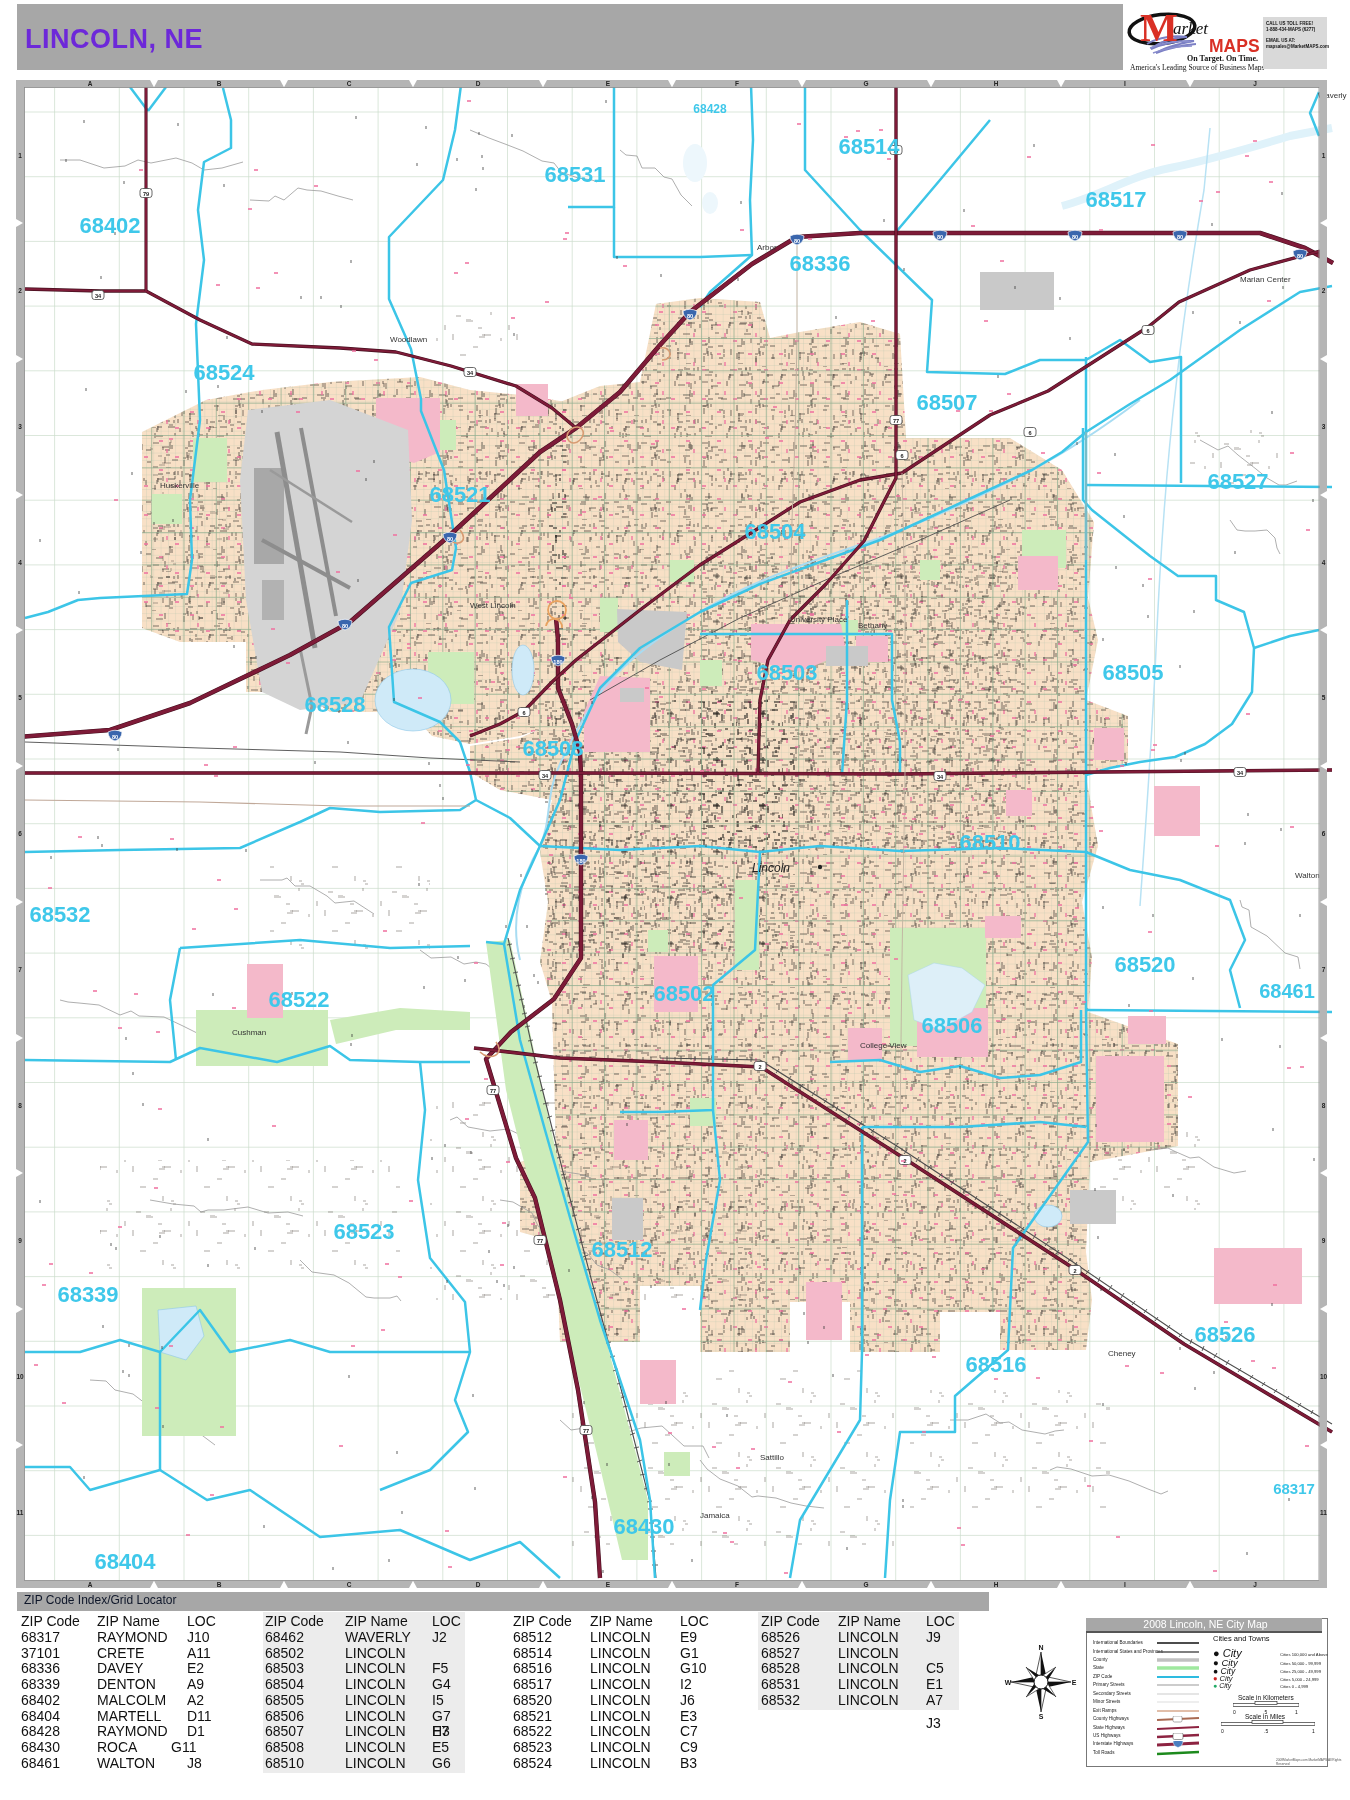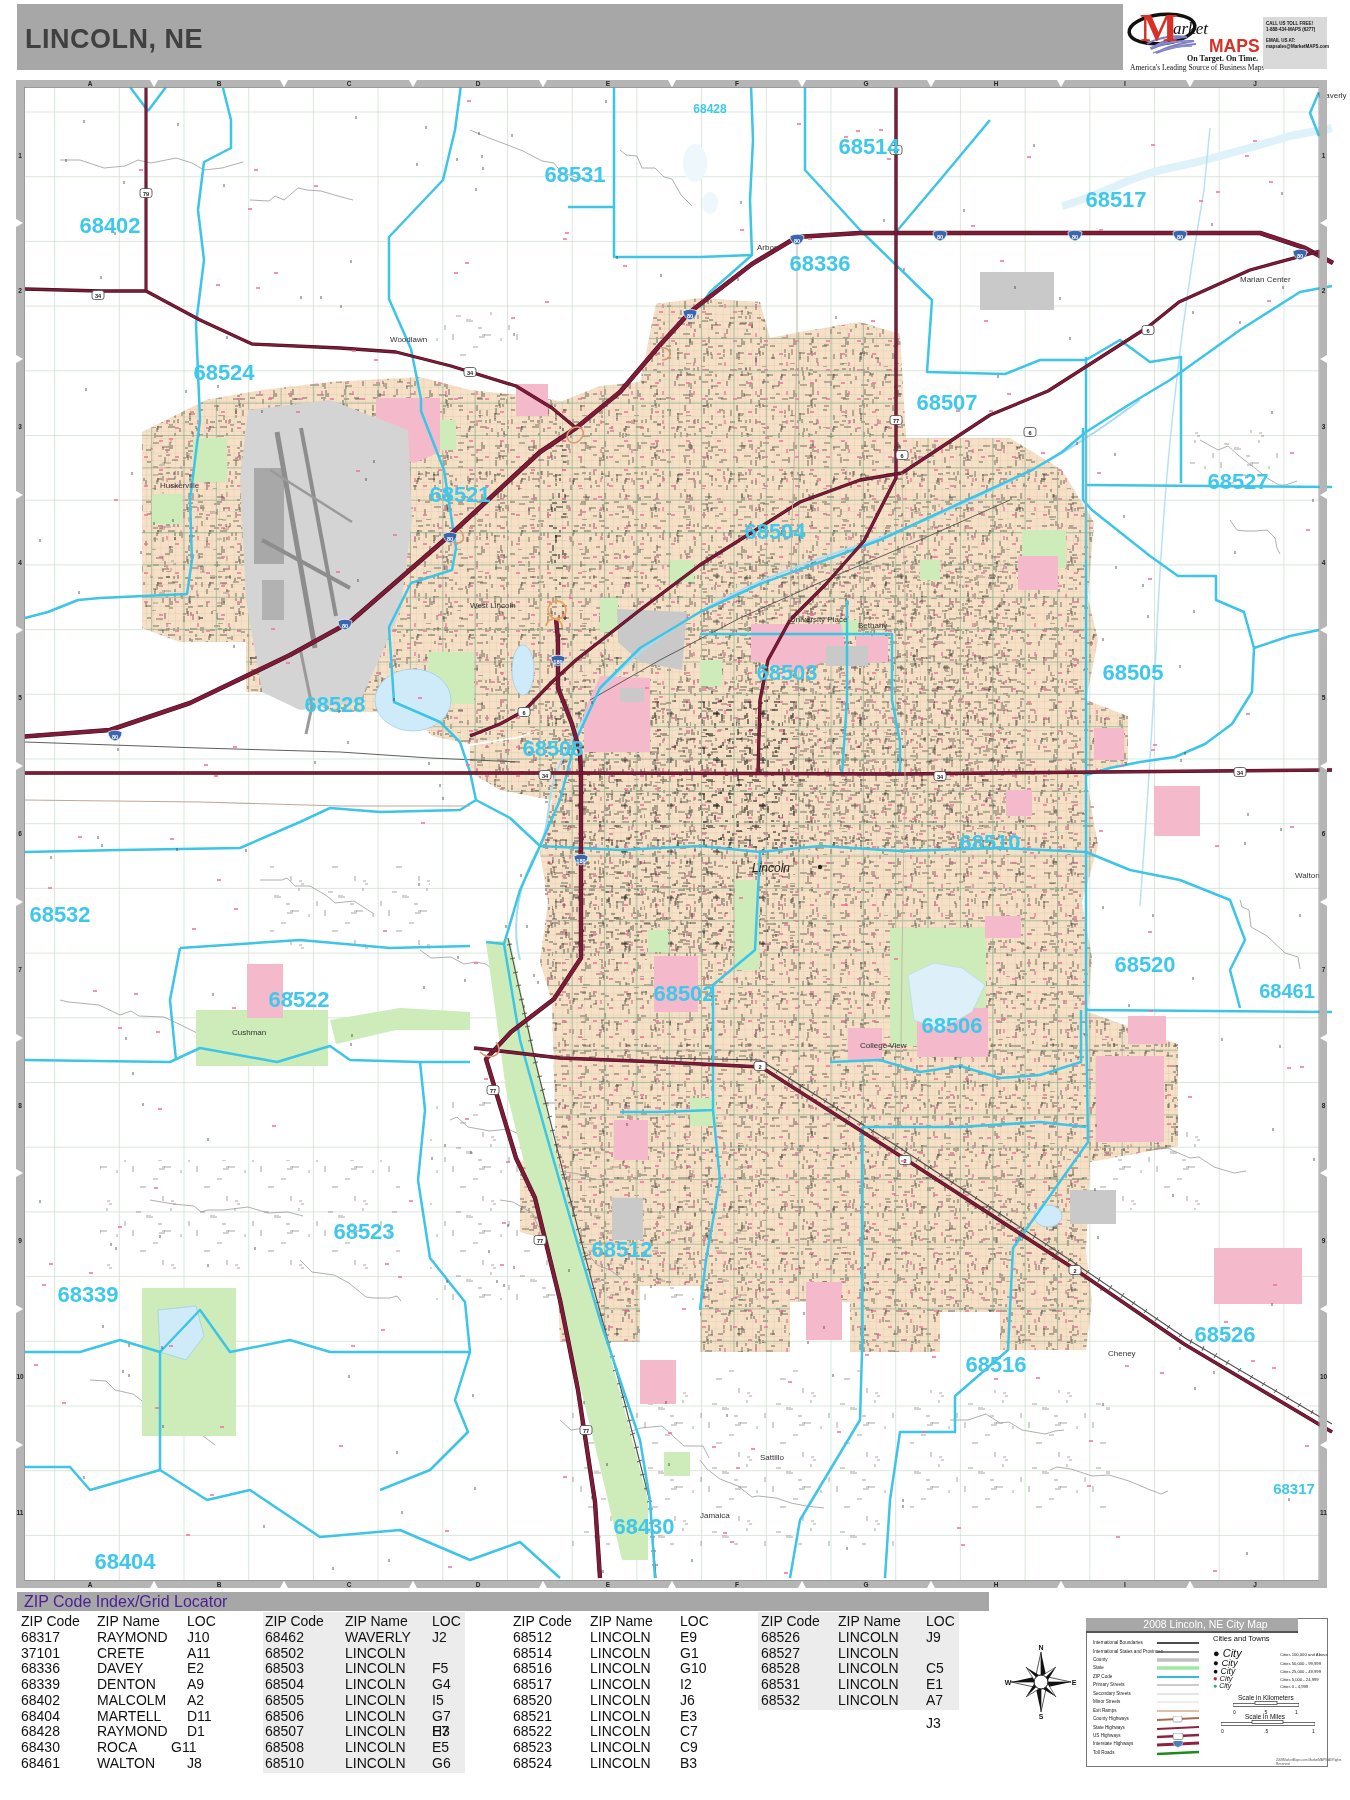--- a/index.html
+++ b/index.html
@@ -4,21 +4,21 @@
 html,body{margin:0;padding:0;background:#ffffff;width:1350px;height:1800px;position:relative;
 font-family:"Liberation Sans",sans-serif;}
 .abs{position:absolute}
 .th{position:absolute;font-size:14px;color:#111;white-space:pre}
 .td{position:absolute;font-size:14px;color:#111;white-space:pre}
 </style></head>
 <body>
 
 <div class="abs" style="left:17px;top:4px;width:1106px;height:66px;background:#a7a7a7"></div>
 
-<div class="abs" style="left:25px;top:24px;font-size:27px;font-weight:bold;color:#404040;letter-spacing:0.5px">LINCOLN, NE</div>
+<div class="abs" style="left:25px;top:24px;font-size:27px;font-weight:bold;color:#6d28d9;letter-spacing:0.5px">LINCOLN, NE</div>
 
 <div class="abs" style="left:1123px;top:0px;width:210px;height:76px;background:#ffffff">
 <svg width="210" height="76" viewBox="0 0 210 76" xmlns="http://www.w3.org/2000/svg">
 
 <ellipse cx="39" cy="29" rx="33" ry="14.5" fill="none" stroke="#111111" stroke-width="3.5" transform="rotate(-6 39 29)"></ellipse>
 
 <path d="M24 44 q18 -10 40 -7 q-25 2 -36 12 q20 -9 43 -8 q-27 5 -38 12 q18 -7 40 -9" stroke="#7b7fc4" stroke-width="2" fill="none"></path>
 <path d="M27 48 q20 -9 41 -6 M30 53 q18 -7 39 -7" stroke="#8a8ecd" stroke-width="1.4" fill="none"></path>
 
 <text x="17" y="41" font-size="40" font-weight="bold" fill="#d93025" font-family="Liberation Serif,serif">M</text>
@@ -620,21 +620,21 @@
 <path d="M1327 1034 L1327 1042 L1320 1038 Z" fill="#ffffff"></path>
 <path d="M16 1169 L16 1177 L23 1173 Z" fill="#ffffff"></path>
 <path d="M1327 1169 L1327 1177 L1320 1173 Z" fill="#ffffff"></path>
 <path d="M16 1305 L16 1313 L23 1309 Z" fill="#ffffff"></path>
 <path d="M1327 1305 L1327 1313 L1320 1309 Z" fill="#ffffff"></path>
 <path d="M16 1441 L16 1449 L23 1445 Z" fill="#ffffff"></path>
 <path d="M1327 1441 L1327 1449 L1320 1445 Z" fill="#ffffff"></path>
   </svg>
 
 <div class="abs" style="left:17px;top:1592px;width:972px;height:19px;background:#a7a7a7">
-<div style="position:absolute;left:7px;top:1px;font-size:16px;color:#4c1d95">ZIP Code Index/Grid Locator</div>
+<div style="position:absolute;left:7px;top:1px;font-size:12px;color:#0f172a">ZIP Code Index/Grid Locator</div>
   </div>
 <div style="position:absolute;left:263px;top:1612px;width:202px;height:161px;background:#ececec"></div>
 <div style="position:absolute;left:758px;top:1612px;width:201px;height:98px;background:#ececec"></div>
 
 <div class="th" style="left:21px;top:1613px">ZIP Code</div>
 <div class="th" style="left:97px;top:1613px">ZIP Name</div>
 <div class="th" style="left:187px;top:1613px">LOC</div>
 <div class="td" style="left:21px;top:1629px">68317</div>
 <div class="td" style="left:97px;top:1629px">RAYMOND</div>
 <div class="td" style="left:187px;top:1629px">J10</div>
@@ -767,21 +767,21 @@
 <circle cx="0" cy="0" r="7" fill="#ffffff" stroke="#111" stroke-width="1"></circle>
 <text x="0" y="-32" font-size="7" text-anchor="middle" fill="#111" font-weight="bold">N</text>
 <text x="33" y="2.5" font-size="7" text-anchor="middle" fill="#111" font-weight="bold">E</text>
 <text x="0" y="37" font-size="7" text-anchor="middle" fill="#111" font-weight="bold">S</text>
 <text x="-33" y="2.5" font-size="7" text-anchor="middle" fill="#111" font-weight="bold">W</text>
 </g>
 </svg>
 
 <div class="abs" style="left:1085.5px;top:1617.5px;width:240px;height:147px;background:#ffffff;border:1px solid #777"></div>
 
-<div class="abs" style="left:1085.5px;top:1617.5px;width:212px;height:13px;background:#a7a7a7;border-bottom:2px solid #555">
+<div class="abs" style="left:1085.5px;top:1617.5px;width:236px;height:13px;background:#a7a7a7;border-bottom:2px solid #555">
 <div style="position:absolute;left:0;top:0.5px;width:240px;text-align:center;font-size:10.5px;color:#fff">2008 Lincoln, NE City Map</div>
   </div>
 <div style="position:absolute;left:1093px;top:1640.0px;font-size:4.6px;color:#222">International Boundaries</div>
 <svg style="position:absolute;left:1157px;top:1640.0px" width="44" height="7" viewBox="0 0 44 7">
     <line x1="0" y1="3" x2="42" y2="3" stroke="#111" stroke-width="1.6"></line>
   </svg>
 <div style="position:absolute;left:1093px;top:1648.5px;font-size:4.6px;color:#222">International States and Provinces</div>
 <svg style="position:absolute;left:1157px;top:1648.5px" width="44" height="7" viewBox="0 0 44 7">
     <line x1="0" y1="3" x2="42" y2="3" stroke="#555" stroke-width="1.4"></line>
   </svg>

